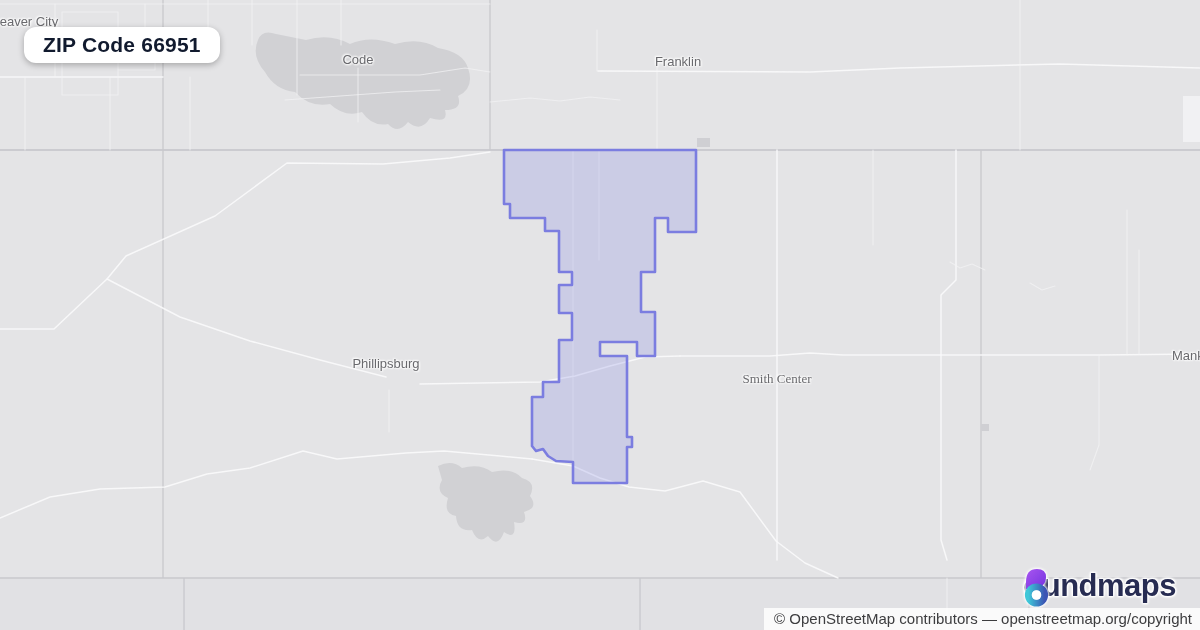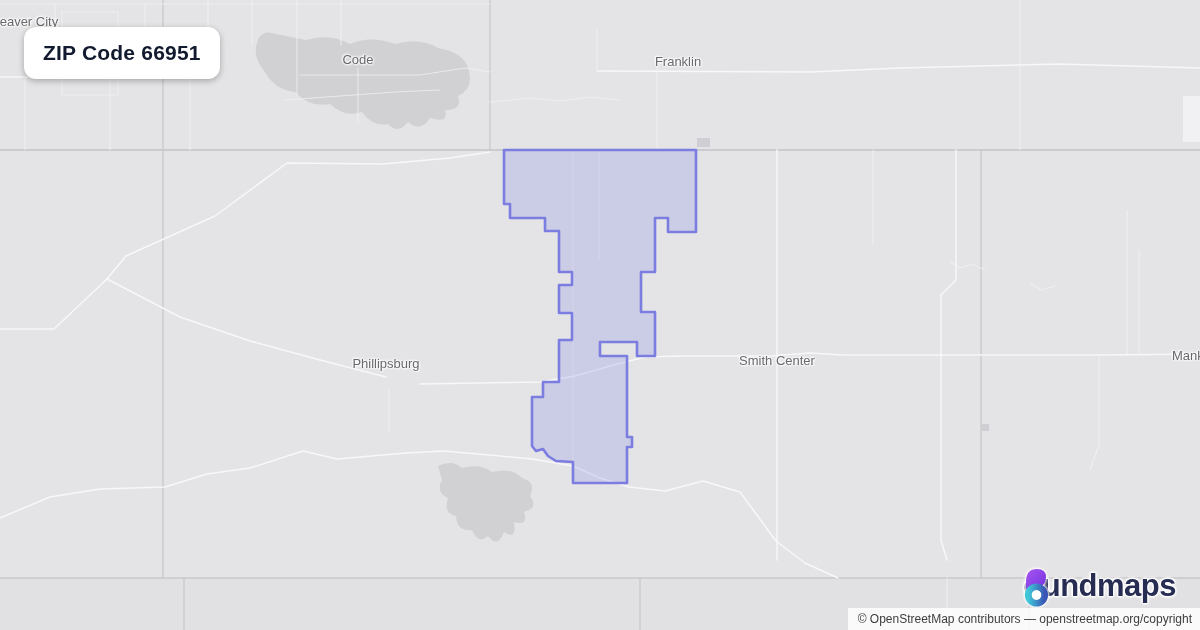--- a/index.html
+++ b/index.html
@@ -18,32 +18,32 @@
   .road-faint{fill:none;stroke:#f3f3f5;stroke-width:1.1;stroke-linecap:round;stroke-linejoin:round;opacity:.7;}
   .boundary{fill:rgba(124,128,226,.24);stroke:#7b7de0;stroke-width:2.6;stroke-linejoin:round;}
 
   
   .city-label{position:absolute;font-size:13px;color:#69696d;white-space:nowrap;
     text-shadow:0 0 2px #fff,0 0 3px #fff,1px 1px 2px #fff,-1px -1px 2px #fff;}
   .city-label.mid{transform:translateX(-50%);}
 
   
   .title-card{position:absolute;left:24px;top:27px;background:#ffffff;border-radius:12px;
-    padding:14px 19px;box-shadow:0 2px 6px rgba(0,0,0,.28);}
+    padding:6px 19px;box-shadow:0 2px 6px rgba(0,0,0,.28);}
   .title-card span{font-size:21px;font-weight:700;color:#111a2e;letter-spacing:.2px;}
 
   
   .logo{position:absolute;right:24px;bottom:24px;display:flex;align-items:flex-start;}
   .logo .word{font-size:31px;font-weight:800;color:#272c52;letter-spacing:-.5px;line-height:40px;
     text-shadow:0 0 2px #fff,0 0 4px #fff,1px 1px 2px #fff,-1px 1px 2px #fff,1px -1px 2px #fff,-1px -1px 2px #fff;}
   .logo svg{margin-right:1px;filter:drop-shadow(0 0 1.5px #fff) drop-shadow(0 0 1px #fff);}
 
   
   .attribution{position:absolute;right:0;bottom:0;height:22px;line-height:22px;
-    background:rgba(255,255,255,.82);padding:0 8px 0 10px;font-size:12px;color:#3d3d3f;}
+    background:rgba(255,255,255,.82);padding:0 8px 0 10px;font-size:15px;color:#3d3d3f;}
 </style>
 </head>
 <body>
 
 <div class="stage">
   <svg id="map-svg" width="1200" height="630" viewBox="0 0 1200 630">
       <path d="M0,578 L1200,578 L1200,630 L0,630 Z" class="band"></path>
       <path d="M258,40 Q262,29 276,34 L306,40 Q330,33 350,44 Q370,35 395,44 Q420,37 438,48 Q463,52 468,68 Q475,88 458,96 Q463,110 445,110 Q449,124 430,118 Q421,133 408,122 Q398,135 388,124 Q372,127 362,112 Q345,118 330,104 Q310,108 295,92 Q275,90 265,72 Q251,56 258,40 Z" class="lake"></path>
       <path d="M438,466 Q452,459 462,468 Q480,463 492,472 Q512,467 522,478 Q537,482 530,496 Q539,508 524,512 Q529,526 514,522 Q517,541 504,532 Q498,549 488,536 Q478,545 472,530 Q457,532 456,516 Q443,514 448,498 Q435,492 442,480 Z" class="lake"></path>
       <path d="M1183,96 L1200,96 L1200,142 L1183,142 Z" class="patch"></path>
@@ -97,21 +97,21 @@
       <path d="M697,138 L710,138 L710,147 L697,147 Z" class="townsq"></path>
       <path d="M981,424 L989,424 L989,431 L981,431 Z" class="townsq"></path>
       <path d="M504,150 L504,204 L510,204 L510,218 L545,218 L545,231 L559,231 L559,272 L572,272 L572,285 L559,285 L559,313 L572,313 L572,340 L559,340 L559,382 L543,382 L543,397 L532,397 L532,446 L536,451 L543,449 L548,456 L556,461 L573,462 L573,483 L627,483 L627,447 L632,447 L632,437 L627,437 L627,356 L600,356 L600,342 L637,342 L637,356 L655,356 L655,312 L641,312 L641,272 L655,272 L655,218 L668,218 L668,232 L696,232 L696,150 Z" class="boundary"></path>
     </svg>
 
   <div id="city-labels">
       <div class="city-label" style="left: -9px; top: 14px;">Beaver City</div>
       <div class="city-label mid" style="left: 358px; top: 52px;">Code</div>
       <div class="city-label mid" style="left: 678px; top: 54px;">Franklin</div>
       <div class="city-label mid" style="left: 386px; top: 356px;">Phillipsburg</div>
-      <div class="city-label mid" style="left: 777px; top: 353px;">Smith Center</div>
+      <div class="city-label mid" style="left: 777px; top: 371px; font-family: Liberation Serif, serif;">Smith Center</div>
       <div class="city-label" style="left: 1172px; top: 348px;">Mankato</div>
     </div>
 
   <div class="title-card">
     <span>ZIP Code 66951</span>
   </div>
 
   <div class="logo">
     <svg width="27" height="41" viewBox="0 0 27 41">
       <defs>

